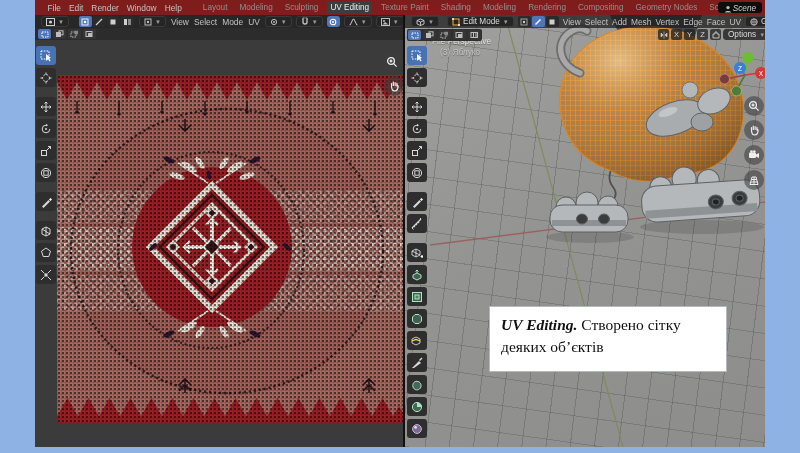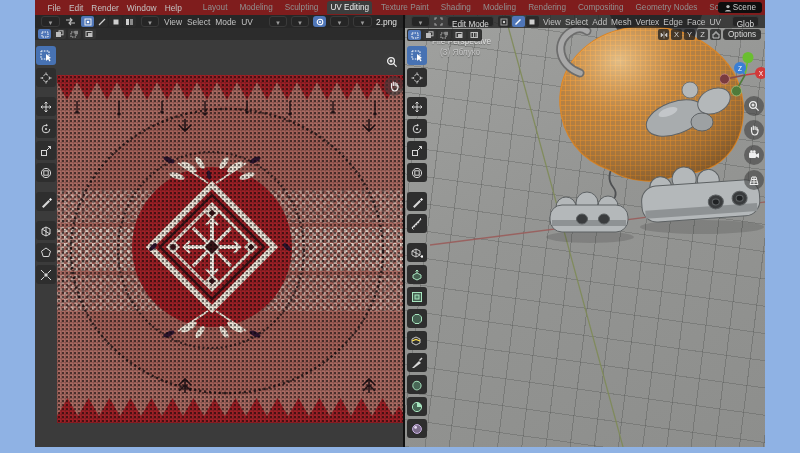--- a/index.html
+++ b/index.html
@@ -8,27 +8,27 @@
   .abs{position:absolute;}
   .nosel{cursor:default;user-select:none;}
   
   .topbar{left:35px;top:0;width:730px;height:15px;background:#7f1d1d;display:flex;align-items:center;
           padding:0 4px;box-sizing:border-box;gap:8px;}
   .menu{color:#c3c3c3;font-size:8.4px;white-space:nowrap;}
   .tabs{display:flex;align-items:center;gap:6px;margin-left:10px;}
   .tab{color:#909090;font-size:8.2px;white-space:nowrap;padding:2px 3px;border-radius:3px 3px 0 0;}
   .tab.active{background:#3d3d3d;color:#efefef;text-align:right;}
   .scene-pill{position:absolute;right:3px;top:2px;height:11px;background:#0e0e0e;border-radius:3px;
-              display:flex;align-items:center;gap:1px;padding:0 6px;color:#cfcfcf;font-size:8.2px;}
+              display:flex;align-items:flex-end;gap:1px;padding:0 6px;color:#cfcfcf;font-size:8.2px;font-style:italic;}
   
   .hdr{display:flex;align-items:center;box-sizing:border-box;gap:5px;padding:0 6px;}
   .uv-header{left:35px;top:15px;width:368px;height:13px;background:#272727;}
   .v3d-header{left:0;top:0;width:360px;height:13px;background:rgba(28,28,28,.74);z-index:6;}
   .pill{background:#252525;border:1px solid #3a3a3a;border-radius:3px;display:flex;align-items:center;
-        gap:3px;padding:0 4px;height:11px;color:#dcdcdc;font-size:8.2px;box-sizing:border-box;white-space:nowrap;flex-direction:column;}
+        gap:3px;padding:0 4px;height:11px;color:#dcdcdc;font-size:8.2px;box-sizing:border-box;white-space:nowrap;}
   .chipgrp{display:flex;gap:1px;}
   .chip{width:13px;height:11px;background:#2b2b2b;border-radius:2px;display:flex;align-items:center;justify-content:center;flex:none;}
   .chip.active{background:#4f76b8;}
   .caret{color:#9a9a9a;font-size:6px;line-height:1;}
   
   .uv-toolsrow{left:35px;top:28px;width:368px;height:12px;background:#2c2c2c;display:flex;align-items:center;gap:2px;padding:0 3px;box-sizing:border-box;}
   .modebtn{width:13px;height:10px;border-radius:2px;background:#353535;display:flex;align-items:center;justify-content:center;flex:none;}
   .modebtn.active{background:#4f76b8;}
   
   .tool{width:20px;height:19px;background:#2e2e2e;border-radius:3px;display:flex;align-items:center;justify-content:center;flex:none;}
@@ -778,15 +778,16 @@
           <circle cx="3.5" cy="1.6" r="1.3" fill="#eee"></circle>
           <circle cx="6.3" cy="1.6" r="1.3" fill="#eee"></circle>
         </svg>
     </div>
     <div class="abs navcirc" style="left:339px;top:155px;">
       <svg width="12" height="11" viewBox="0 0 12 11">
           <path d="M2 9.5 L4 2 H8 L10 9.5 Z M3 7 h6.5 M3.6 4.5 h5 M6 2 V9.5" fill="none" stroke="#eee" stroke-width="1"></path>
         </svg>
     </div>
 
+    <div class="abs annotation"><b>UV Editing.</b><span> Створено сітку деяких об’єктів</span></div>
   </div>
 
 </div>
 
 </body></html>

